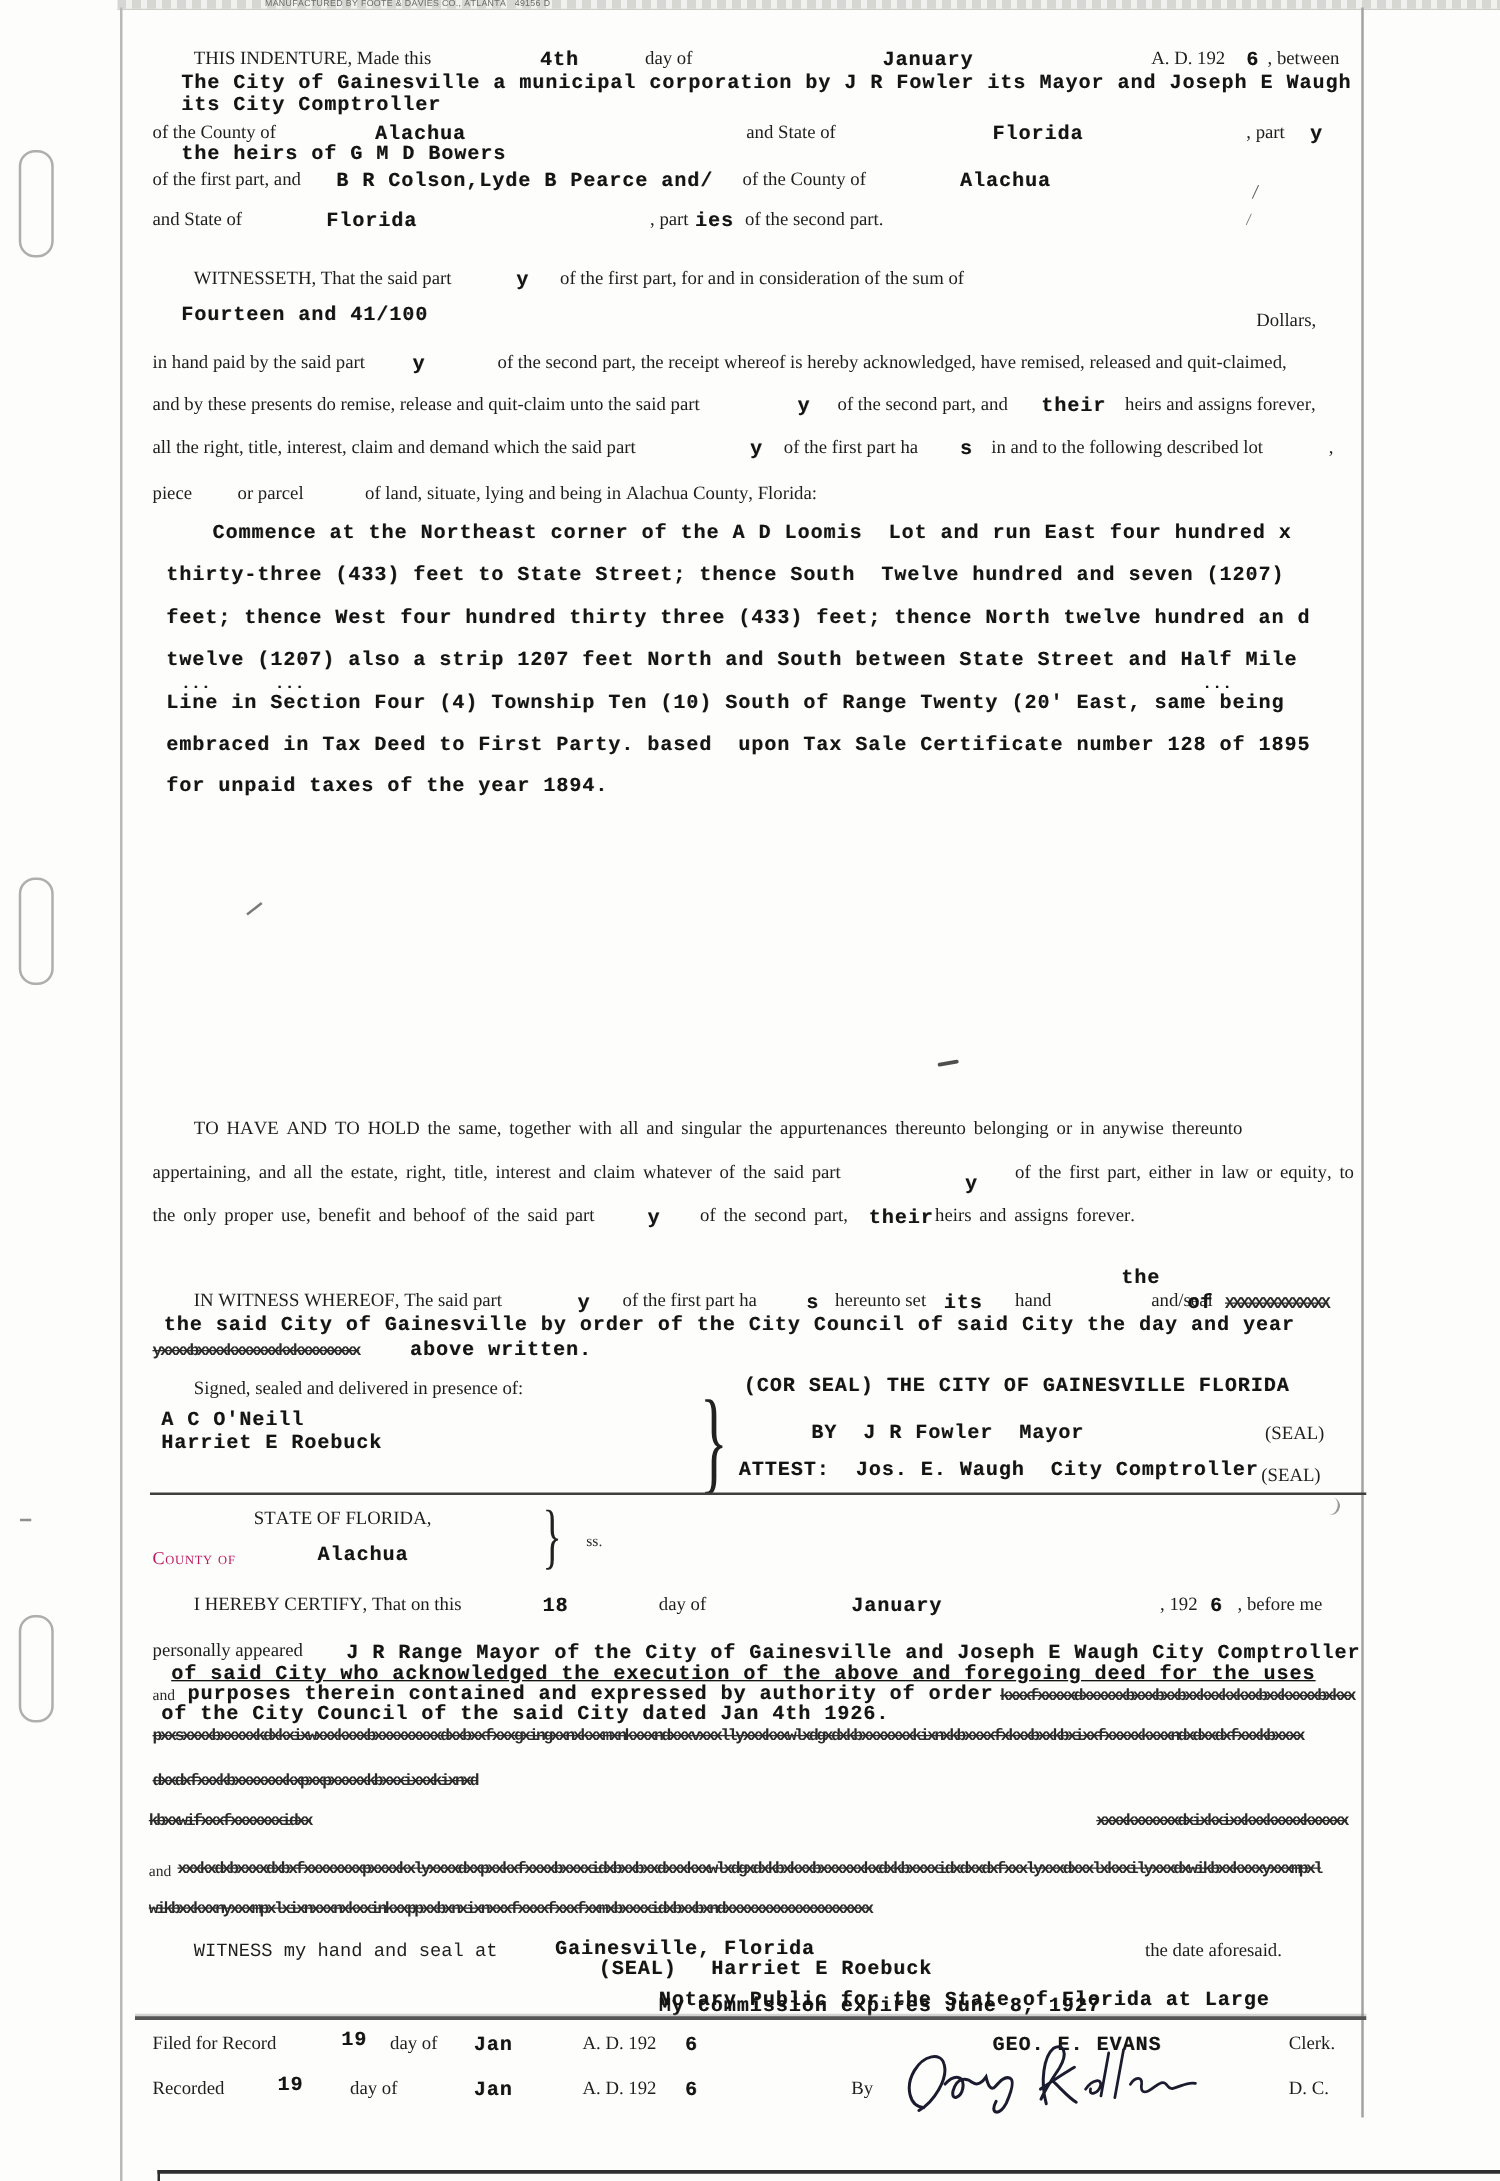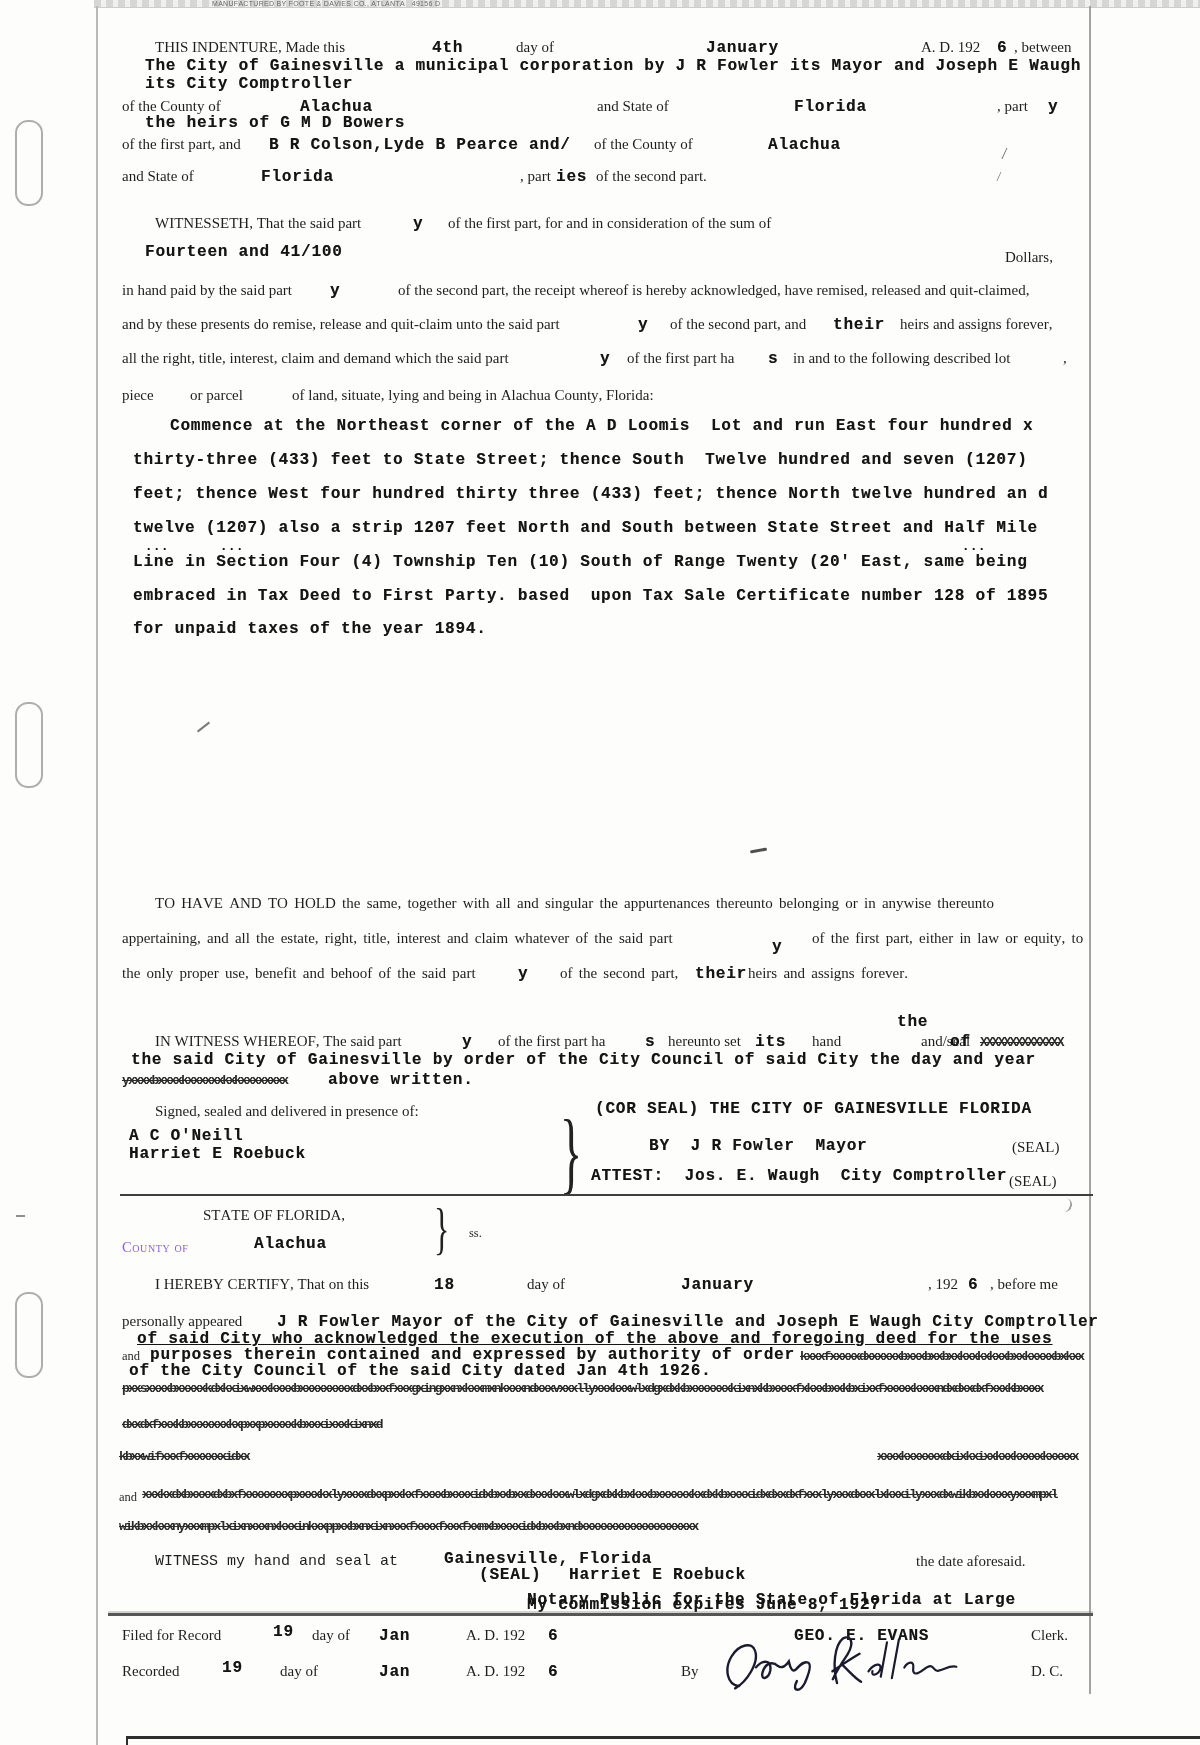--- a/index.html
+++ b/index.html
@@ -4,21 +4,21 @@
 <style>
   html,body{margin:0;padding:0;background:#e9e9e5;}
   .page{
     position:relative;width:1200px;height:1745px;background:#fdfdfc;
     overflow:hidden;font-kerning:none;
   }
   .seg{position:absolute;white-space:pre;}
   .p {font-family:"Liberation Serif",serif;font-size:15px;color:#1e1e1e;line-height:1;}
   .pw{font-family:"Liberation Serif",serif;font-size:15px;color:#1e1e1e;line-height:1;word-spacing:2.5px;}
   .ps{font-family:"Liberation Serif",serif;font-size:12.5px;color:#2a2a2a;line-height:1;}
-  .sc{font-family:"Liberation Serif",serif;font-size:14.5px;color:#8b5cf6;font-variant:small-caps;letter-spacing:.6px;line-height:1;}
+  .sc{font-family:"Liberation Serif",serif;font-size:14.5px;color:#be185d;font-variant:small-caps;letter-spacing:.6px;line-height:1;}
   .t {font-family:"Liberation Mono","DejaVu Sans Mono",monospace;font-size:16px;font-weight:700;
       letter-spacing:.8px;color:#141414;line-height:1;text-shadow:.3px 0 0 rgba(0,0,0,.45);}
   .x {font-family:"Liberation Mono","DejaVu Sans Mono",monospace;font-size:13px;font-weight:700;
       letter-spacing:-1.9px;color:#2b2b2b;text-decoration:line-through;line-height:1;}
   .edge-left{position:absolute;left:96px;top:6px;width:2px;height:1739px;background:#b9b9b6;}
   .edge-right{position:absolute;left:1089px;top:6px;width:2px;height:1688px;background:#a3a3a0;}
   .topstrip{position:absolute;left:94px;top:0;width:1106px;height:7px;
       background:repeating-linear-gradient(90deg,#d6d6d3 0 7px,#f0f0ee 7px 12px);
       border-bottom:1px solid #cdcdca;}
   .imprint{position:absolute;left:118px;top:0;font-family:"Liberation Sans",sans-serif;
@@ -147,21 +147,21 @@
       <span class="seg sc" style="left: 122px; top: 1240px;">County of</span>
       <span class="seg t" style="left: 254px; top: 1236px;">Alachua</span>
       <span class="seg p" style="left: 155px; top: 1277px;">I HEREBY CERTIFY, That on this</span>
       <span class="seg t" style="left: 434px; top: 1277px;">18</span>
       <span class="seg p" style="left: 527px; top: 1277px;">day of</span>
       <span class="seg t" style="left: 681px; top: 1277px;">January</span>
       <span class="seg p" style="left: 928px; top: 1277px;">, 192</span>
       <span class="seg t" style="left: 968px; top: 1277px;">6</span>
       <span class="seg p" style="left: 990px; top: 1277px;">, before me</span>
       <span class="seg p" style="left: 122px; top: 1314px;">personally appeared</span>
-      <span class="seg t" style="left: 277px; top: 1314px;">J R Fowler Mayor of the City of Gainesville and Joseph E Waugh City Comptroller</span>
+      <span class="seg t" style="left: 277px; top: 1314px;">J R Range Mayor of the City of Gainesville and Joseph E Waugh City Comptroller</span>
       <span class="seg t" style="left: 137px; top: 1331px; text-decoration: underline;">of said City who acknowledged the execution of the above and foregoing deed for the uses</span>
       <span class="seg ps" style="left: 122px; top: 1350px;">and</span>
       <span class="seg t" style="left: 150px; top: 1347px;">purposes therein contained and expressed by authority of order</span>
       <span class="seg x" style="left: 800px; top: 1350px;">kxxxfxxxxxdxxxxxxbxxxbxxbxxkxxkxkxxbxxkxxxxbxkxx</span>
       <span class="seg t" style="left: 129px; top: 1363px;">of the City Council of the said City dated Jan 4th 1926.</span>
       <span class="seg x" style="left: 122px; top: 1382px;">pxxsxxxxbxxxxxkdxkxixwxxxkxxxbxxxxxxxxxdxxbxxfxxxgxingxxnxkxxmxnkxxxndxxxvxxxllyxxxkxxwlxdgxdxkbxxxxxxxkixnxkbxxxxfxkxxbxxkbxixxfxxxxxkxxxndxdxxdxfxxxkbxxxx</span>
       <span class="seg x" style="left: 122px; top: 1418px;">dxxdxfxxxkbxxxxxxxkxpxxpxxxxxkbxxxixxxkixnxd</span>
       <span class="seg x" style="left: 119px; top: 1450px;">kbxxwifxxxfxxxxxxxidxx</span>
       <span class="seg x" style="left: 877px; top: 1450px;">xxxxkxxxxxxdxixkxixxkxxkxxxxkxxxxx</span>
       <span class="seg ps" style="left: 119px; top: 1491px;">and</span>

